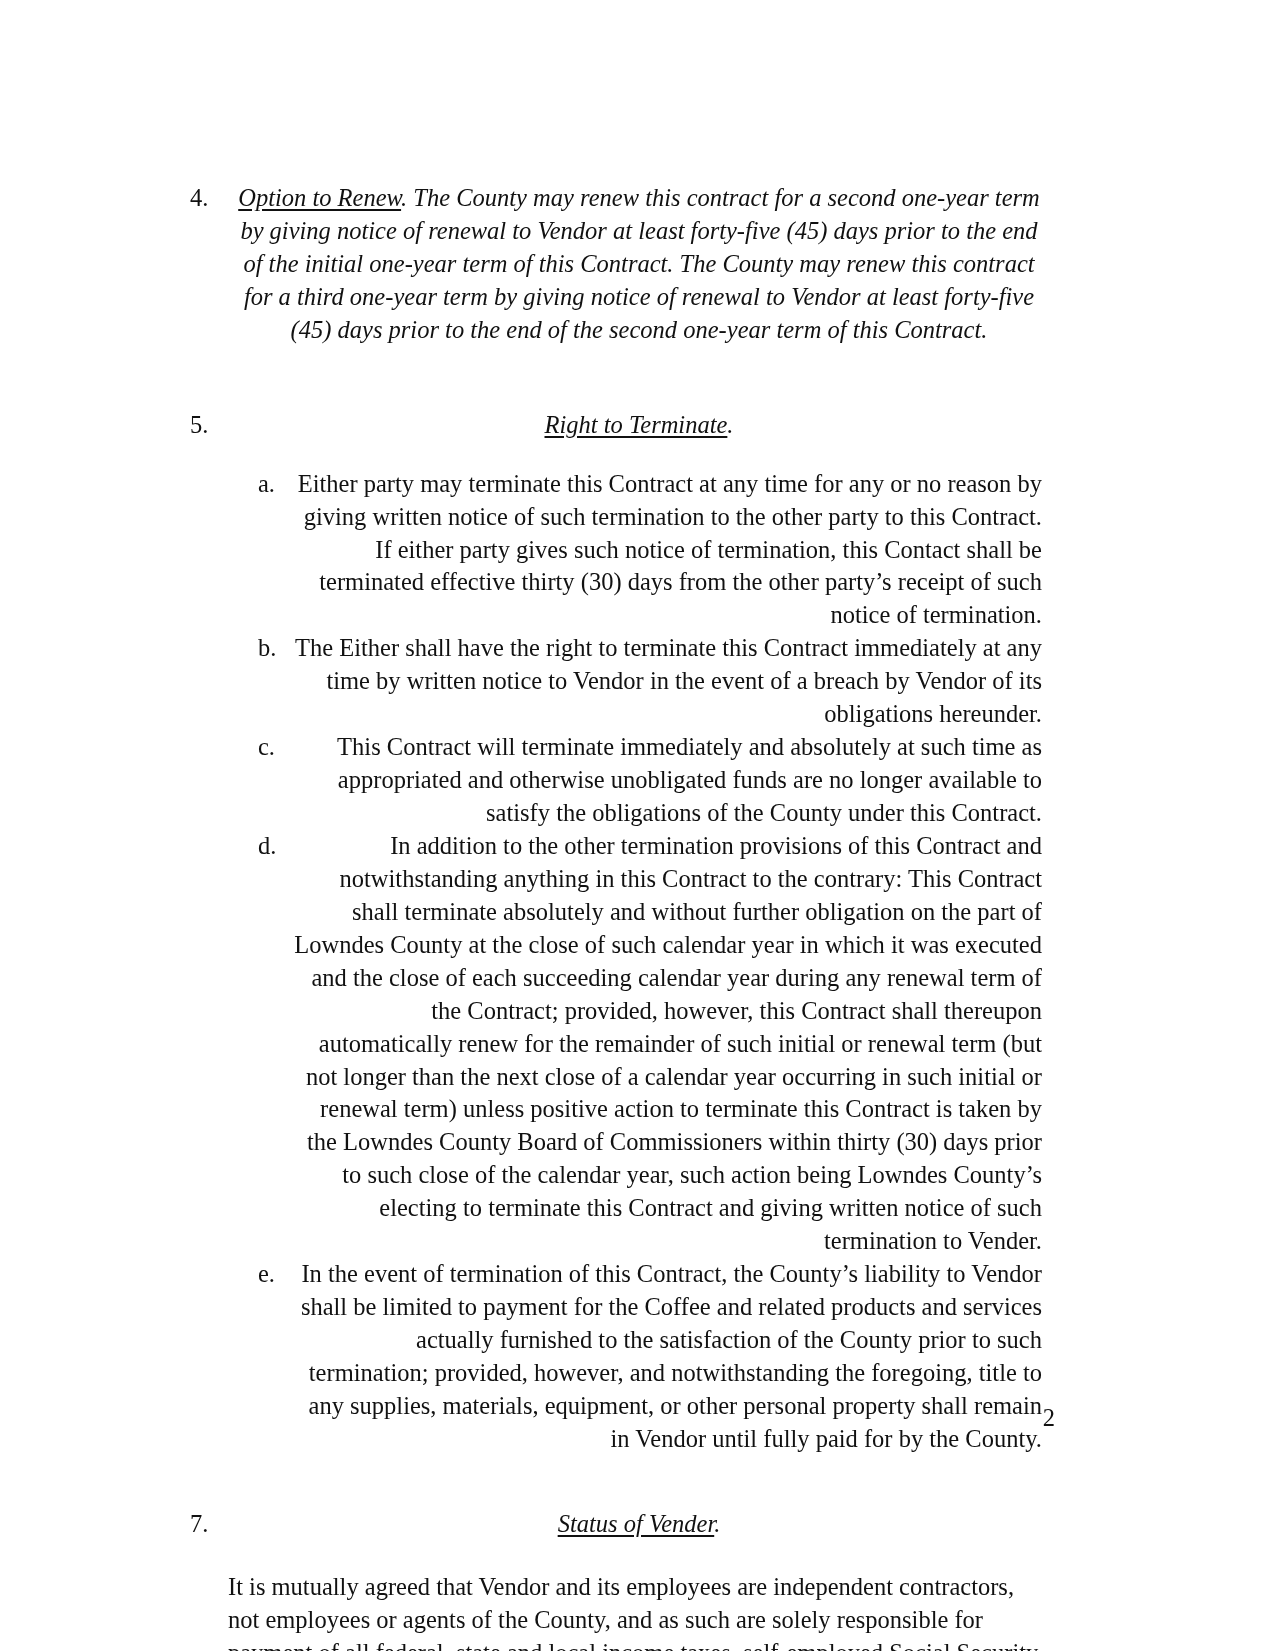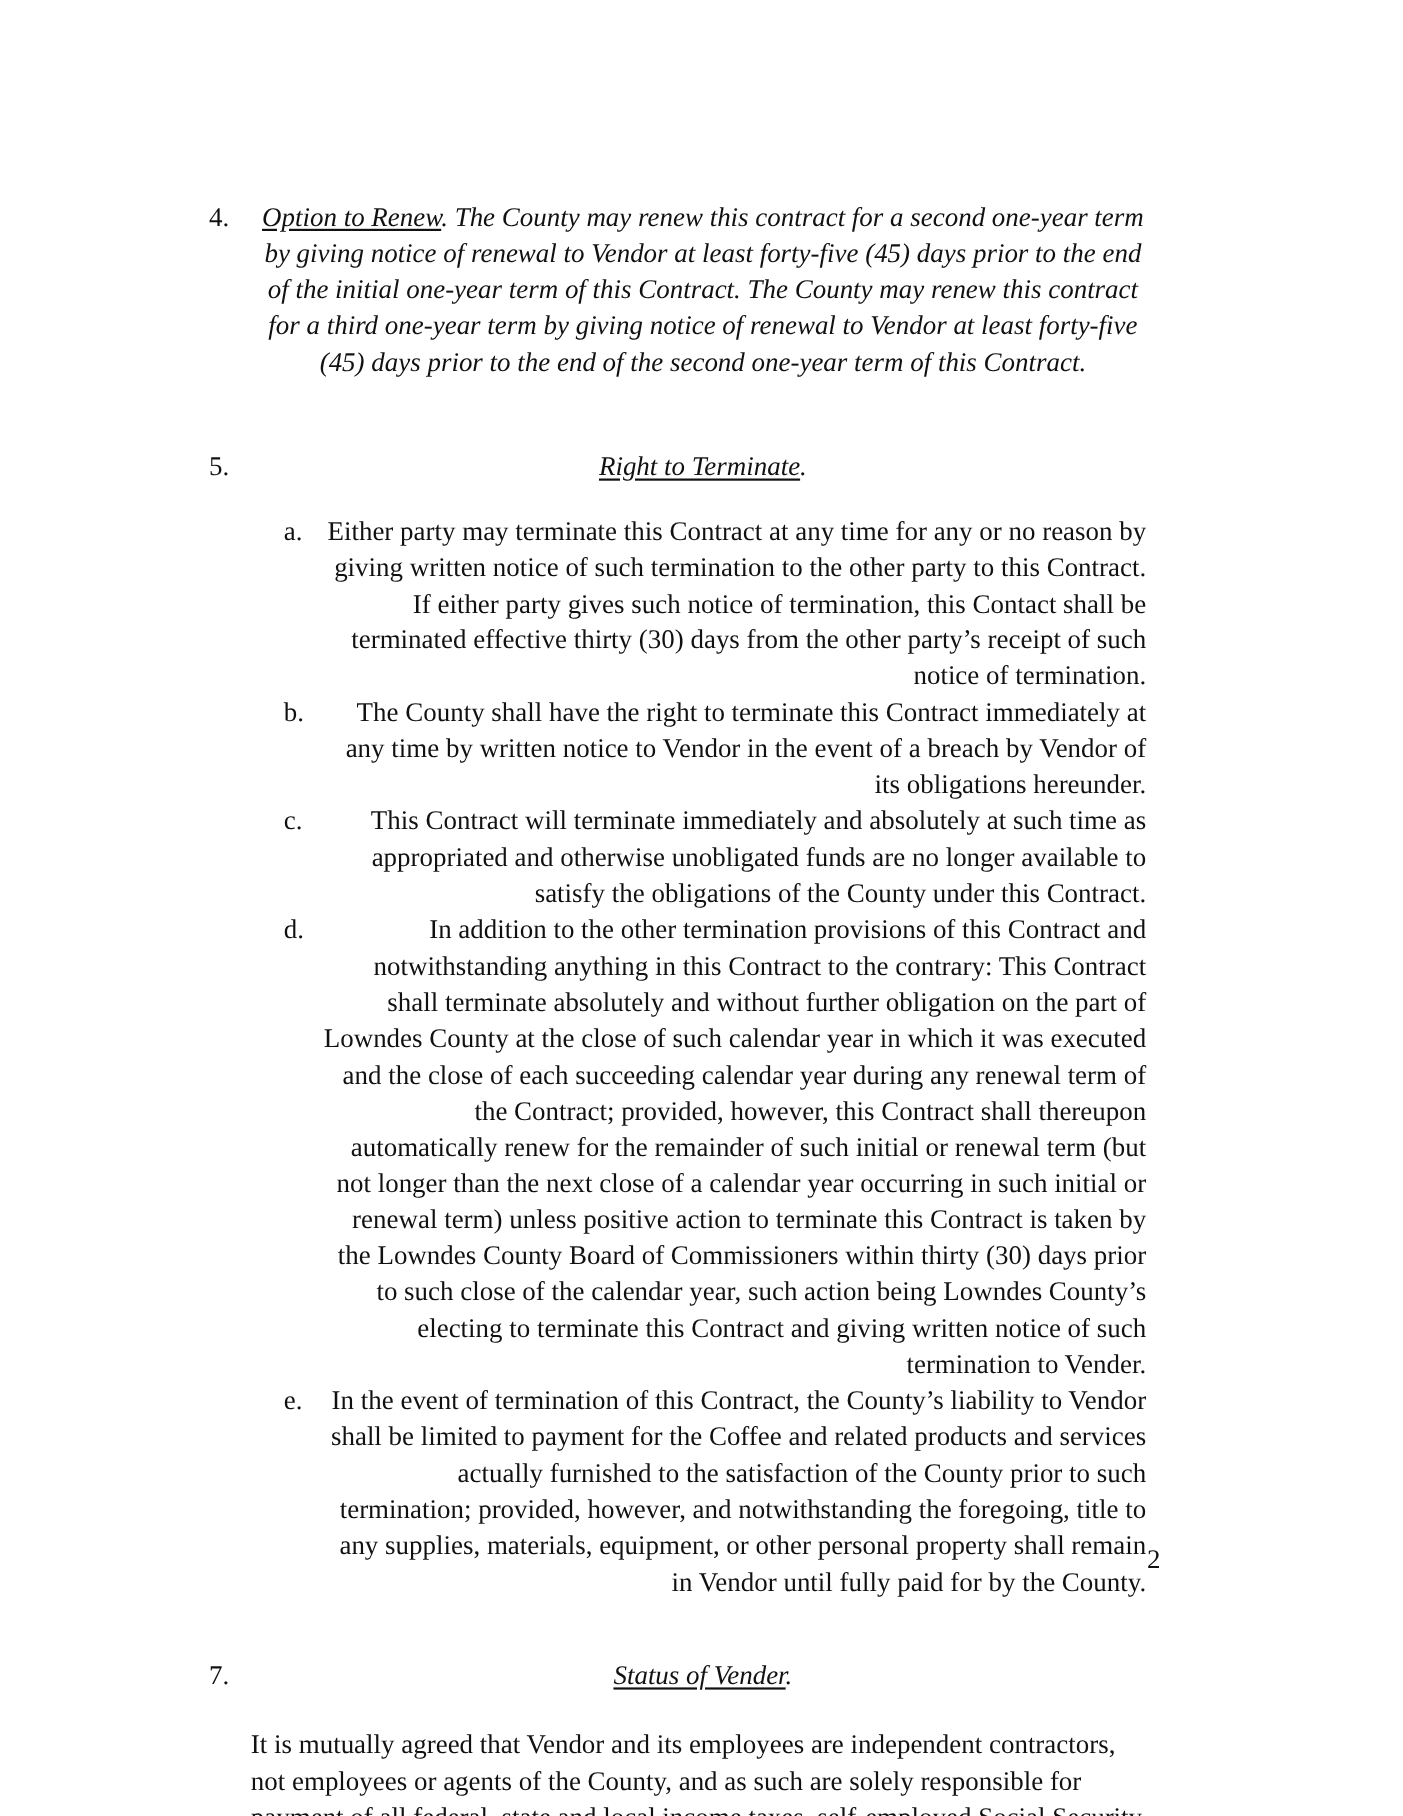--- a/index.html
+++ b/index.html
@@ -111,21 +111,21 @@
       <span class="body"><span class="heading-underline">Right to Terminate</span><span>.</span></span>
     </div>
 
     <ul class="sublist">
       <li>
         <span class="letter">a.</span>
         <span class="txt">Either party may terminate this Contract at any time for any or no reason by giving written notice of such termination to the other party to this Contract.  If either party gives such notice of termination, this Contact shall be terminated effective thirty (30) days from the other party’s receipt of such notice of termination.</span>
       </li>
       <li>
         <span class="letter">b.</span>
-        <span class="txt">The County shall have the right to terminate this Contract immediately at any time by written notice to Vendor in the event of a breach by Vendor of its obligations hereunder.</span>
+        <span class="txt">The Either shall have the right to terminate this Contract immediately at any time by written notice to Vendor in the event of a breach by Vendor of its obligations hereunder.</span>
       </li>
       <li>
         <span class="letter">c.</span>
         <span class="txt">This Contract will terminate immediately and absolutely at such time as appropriated and otherwise unobligated funds are no longer available to satisfy the obligations of the County under this Contract.</span>
       </li>
       <li>
         <span class="letter">d.</span>
         <span class="txt">In addition to the other termination provisions of this Contract and notwithstanding anything in this Contract to the contrary:  This Contract shall terminate absolutely and without further obligation on the part of Lowndes County at the close of such calendar year in which it was executed and the close of each succeeding calendar year during any renewal term of the Contract; provided, however, this Contract shall thereupon automatically renew for the remainder of such initial or renewal term (but not longer than the next close of a calendar year occurring in such initial or renewal term) unless positive action to terminate this Contract is taken by the Lowndes County Board of Commissioners within thirty (30) days prior to such close of the calendar year, such action being Lowndes County’s electing to terminate this Contract and giving written notice of such termination to Vender.</span>
       </li>
       <li>

